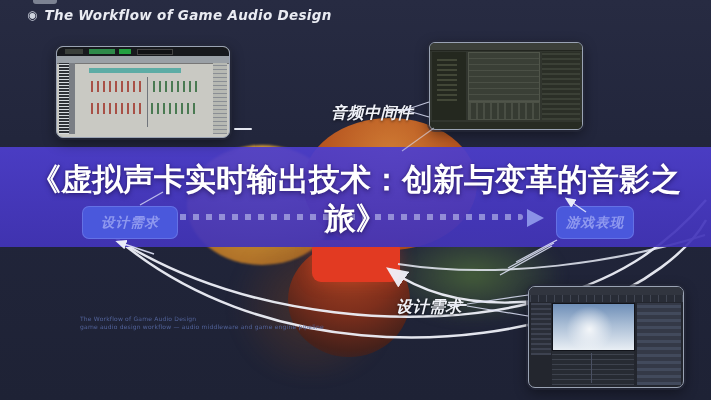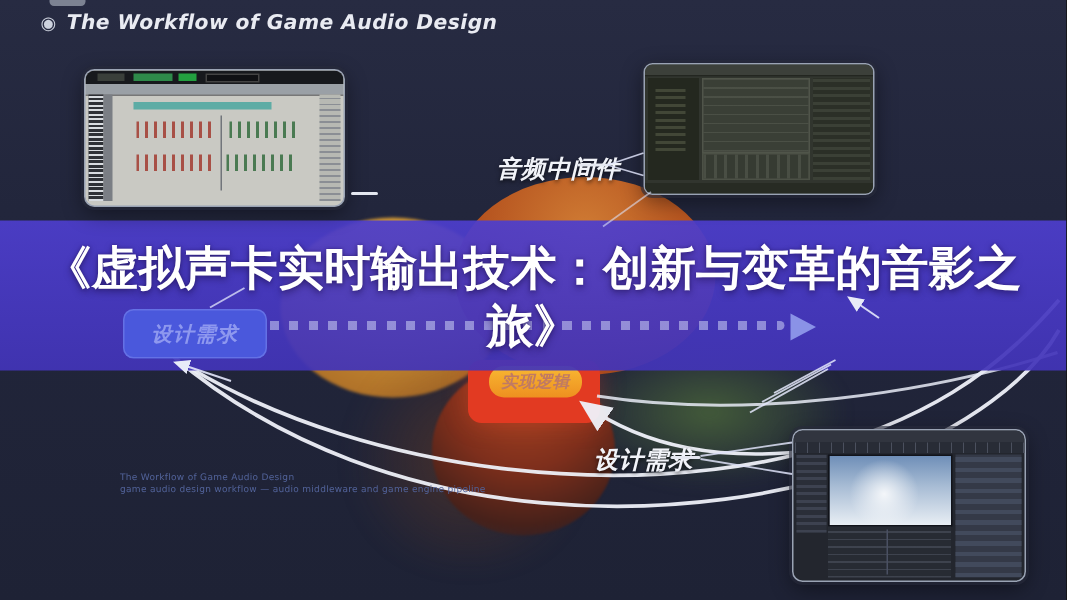--- a/index.html
+++ b/index.html
@@ -99,42 +99,42 @@
 
 <div class="stage">
 
   <div class="circ yellow-ell abs"></div>
   <div class="circ orange-ell abs"></div>
   <div class="circ brown-halo abs"></div>
   <div class="circ green-ell abs"></div>
   <div class="circ red-circ abs"></div>
 
   <div class="logic-box abs"></div>
-  <div class="logic-pill abs">
-    <span>实现逻辑</span>
-  </div>
 
   <svg class="lines" width="711" height="400" viewBox="0 0 711 400">
     <defs>
       <marker id="ah" markerWidth="9" markerHeight="8" refX="7" refY="4" orient="auto">
         <path d="M0,0 L9,4 L0,8 Z" fill="#f0f2fa"></path>
       </marker>
     </defs>
     <path d="M128,246 C250,318 420,332 535,302 C615,282 665,248 706,200" fill="none" stroke="#eef0f8" stroke-width="2.5" opacity=".95"></path>
     <path d="M116,238 C260,360 470,352 585,308 C645,285 688,252 706,220" fill="none" stroke="#eef0f8" stroke-width="2.5" opacity=".95"></path>
     <path d="M705,235 C620,262 500,280 398,264" fill="none" stroke="#e8ebf6" stroke-width="2" opacity=".85"></path>
     <path d="M545,300 C480,308 430,298 390,270" fill="none" stroke="#f0f2fa" stroke-width="2.4" marker-end="url(#ah)" opacity=".95"></path>
   </svg>
 
   <div class="band abs"></div>
 
   <div class="dotline abs"></div>
   <div class="tri abs"></div>
   <div class="node node-design">
     <span>设计需求</span>
+  </div>
+  <div class="node node-perf">
+    <span>游戏表现</span>
   </div>
 
   <div class="hero abs">
     <div>《虚拟声卡实时输出技术：创新与变革的音影之</div>
     <div>旅》</div>
   </div>
 
   <div class="tab-notch abs"></div>
   <div class="header abs">
     <span class="icon">◉</span>

